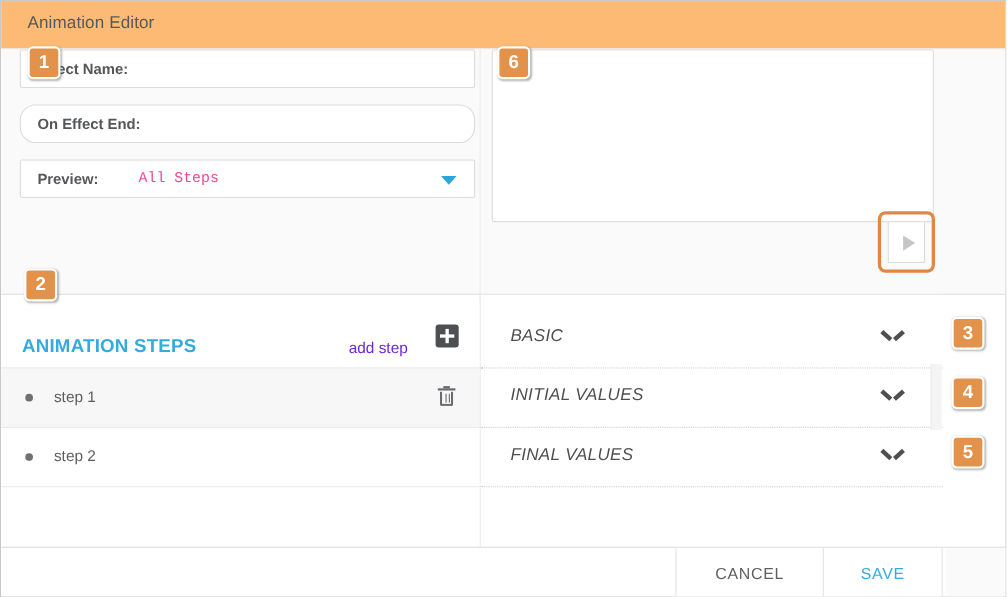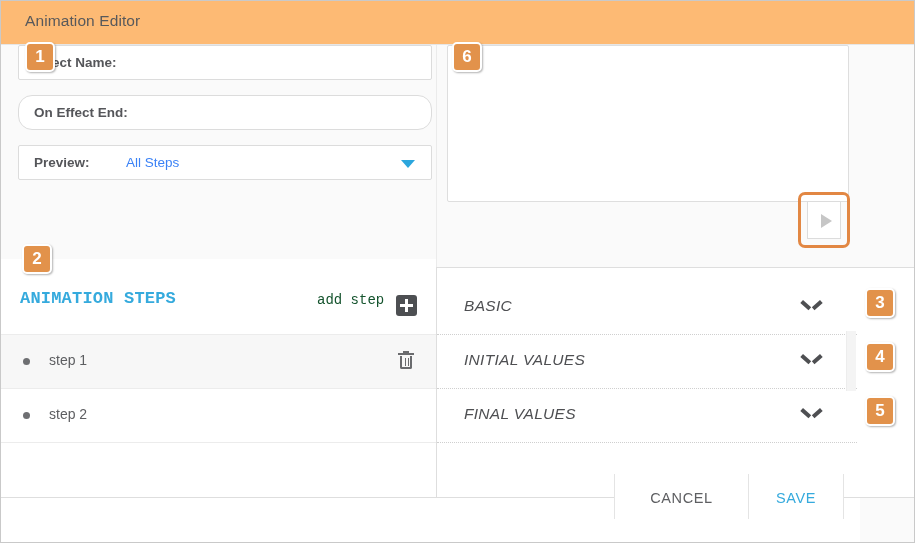--- a/index.html
+++ b/index.html
@@ -78,21 +78,22 @@
     left: 15px;
     top: 9px;
     font-size: 13.5px;
     font-weight: bold;
     color: #55565a;
   }
   .field-value {
     position: absolute;
     top: 9px;
     font-size: 13.5px;
-    color: #3b82f6;
+    color: #ec4899;
+    font-family: Liberation Mono, monospace;
   }
   #field-effect-name { top: 44px; }
   #field-on-effect-end { top: 94px; border-radius: 14px; }
   #field-preview { top: 144px; }
 
   .dropdown-arrow {
     position: absolute;
     right: 16px;
     top: 14px;
     width: 0; height: 0;
@@ -160,41 +161,40 @@
   .mid-divider-v {
     position: absolute;
     left: 435px; top: 267px;
     width: 1px; height: 229px;
     background: #dedede;
   }
 
   
   .steps-header {
     position: absolute;
-    left: 0; top: 258px;
+    left: 0; top: 274px;
     width: 435px;
     height: 66px;
     background: #ffffff;
-    font-family: Liberation Mono, monospace;
   }
   .steps-title {
     position: absolute;
     left: 19px;
     top: 30px;
     font-size: 17px;
     font-weight: bold;
     color: #35aadd;
     letter-spacing: 0.2px;
   }
   .add-step-label {
     position: absolute;
     left: 316px;
     top: 33px;
     font-size: 14px;
-    color: #14532d;
+    color: #6d28d9;
   }
   .add-step-icon {
     position: absolute;
     left: 395px;
     top: 294px;
     width: 21px;
     height: 21px;
     background: #4d4f52;
     border-radius: 3px;
   }
@@ -355,28 +355,28 @@
     position: absolute;
     left: 0; top: 496px;
     width: 913px;
     height: 46px;
     background: #ffffff;
     border-top: 1px solid #dedede;
     box-sizing: border-box;
   }
   .footer-btn {
     position: absolute;
-    top: 473px;
+    top: 497px;
     height: 45px;
     background: #ffffff;
     border-left: 1px solid #e4e4e4;
     box-sizing: border-box;
   }
   #btn-cancel { left: 613px; width: 134px; }
-  #btn-save   { left: 747px; width: 96px; border-right: 1px solid #e4e4e4; }
+  #btn-save   { left: 747px; width: 109px; border-right: 1px solid #e4e4e4; }
   .footer-btn-label {
     position: absolute;
     width: 100%;
     text-align: center;
     top: 16px;
     font-size: 14.5px;
     letter-spacing: 0.6px;
   }
   #btn-cancel .footer-btn-label { color: #5e5f62; }
   #btn-save   .footer-btn-label { color: #35aadd; }

